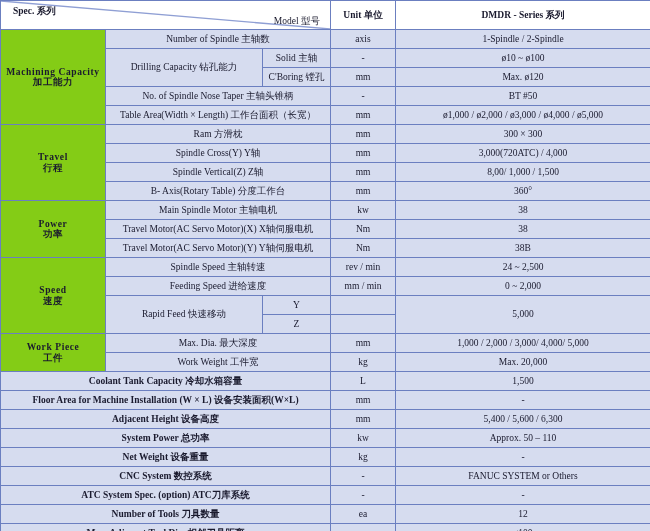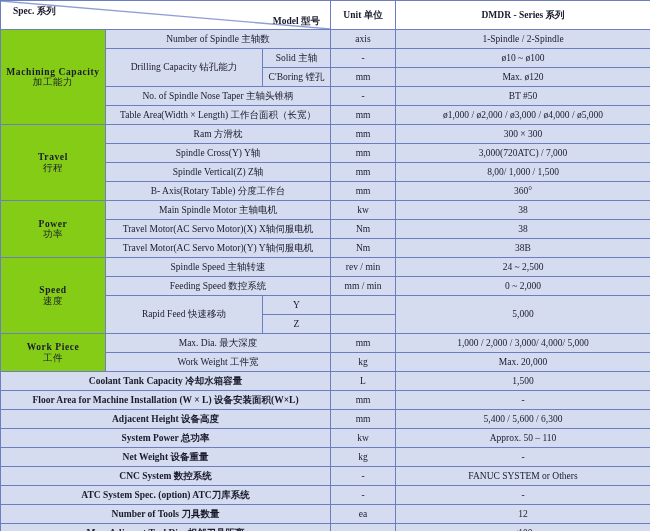--- a/index.html
+++ b/index.html
@@ -50,31 +50,31 @@
   .hdr-diag .spec-lbl {
     position: absolute;
     left: 12px;
     top: 5px;
     font-weight: bold;
   }
   .hdr-diag .model-lbl {
     position: absolute;
     right: 10px;
     bottom: 3px;
-    font-weight: bold;
+    font-weight: normal;
     text-align: center;
   }
   .grp {
     font-weight: bold;
     font-size: 10.5px;
     letter-spacing: 0.6px;
     background: #84cc16;
   }
   .grp .en { display:block; }
-  .grp .cn { display:block; font-weight:normal; }
+  .grp .cn { display:block; font-weight:bold; }
   .item {
     text-align: left;
     padding-left: 7px;
     font-size: 9.5px;
     height: 18px;
   }
   .item-sub {
     text-align: left;
     padding-left: 6px;
     font-size: 9px;
@@ -151,21 +151,21 @@
         <span class="en">Travel</span>
         <span class="cn">行程</span>
       </td>
       <td class="item sep-top" colspan="2">Ram  方滑枕</td>
       <td class="unit sep-top">mm</td>
       <td class="val sep-top">300 × 300</td>
     </tr>
     <tr>
       <td class="item" colspan="2">Spindle Cross(Y)  Y轴</td>
       <td class="unit">mm</td>
-      <td class="val">3,000(720ATC) / 7,000</td>
+      <td class="val">3,000(720ATC) / 4,000</td>
     </tr>
     <tr>
       <td class="item" colspan="2">Spindle Vertical(Z)  Z轴</td>
       <td class="unit">mm</td>
       <td class="val">8,00/ 1,000 / 1,500</td>
     </tr>
     <tr>
       <td class="item" colspan="2">B- Axis(Rotary Table)  分度工作台</td>
       <td class="unit">mm</td>
       <td class="val">360°</td>
@@ -194,21 +194,21 @@
     <tr>
       <td class="grp sep-top" rowspan="4">
         <span class="en">Speed</span>
         <span class="cn">速度</span>
       </td>
       <td class="item sep-top" colspan="2">Spindle Speed  主轴转速</td>
       <td class="unit sep-top">rev / min</td>
       <td class="val sep-top">24 ~ 2,500</td>
     </tr>
     <tr>
-      <td class="item" colspan="2">Feeding Speed  数控系统</td>
+      <td class="item" colspan="2">Feeding Speed  进给速度</td>
       <td class="unit">mm / min</td>
       <td class="val">0 ~ 2,000</td>
     </tr>
     <tr>
       <td class="item" rowspan="2">Rapid Feed  快速移动</td>
       <td class="axis-lbl">Y</td>
       <td class="unit"></td>
       <td class="val" rowspan="2">5,000</td>
     </tr>
     <tr>

